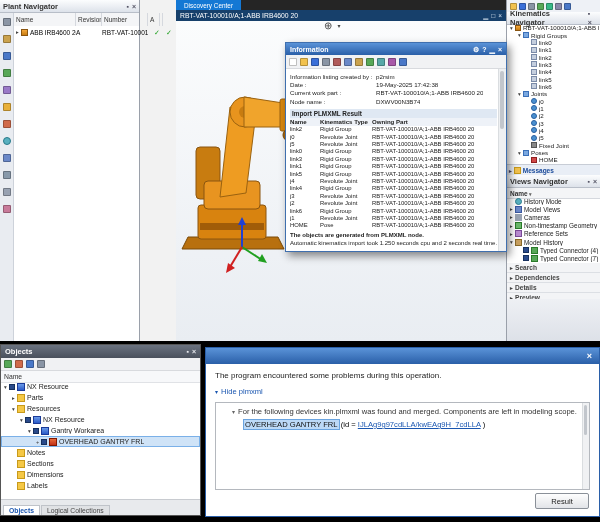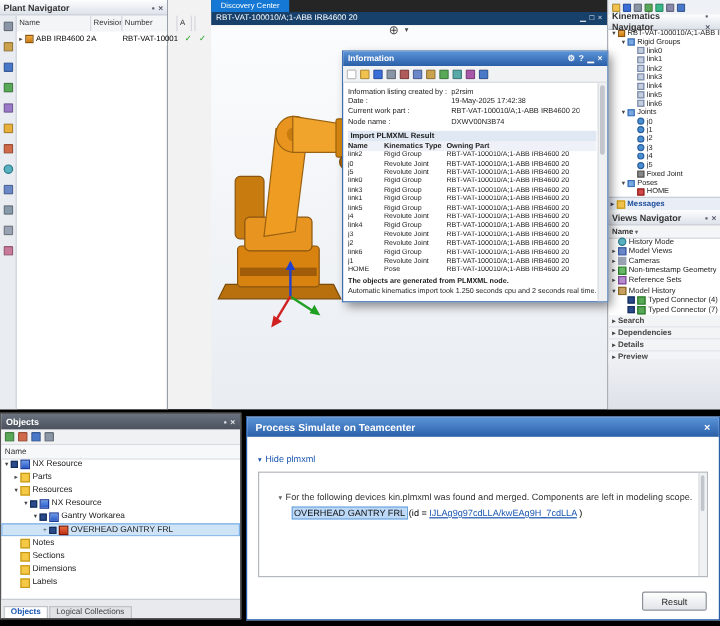--- a/index.html
+++ b/index.html
@@ -173,21 +173,21 @@
   .ps-body{position:absolute;left:0;top:16px;right:0;bottom:0;padding:7px 9px;box-sizing:border-box;}
   .ps-msg{font-size:8px;color:#222;}
   .ps-hide{margin-top:7px;font-size:7.6px;color:#1a56b0;display:flex;align-items:center;gap:3px;
        width:max-content;}
   .chev::before{content:"▾";font-size:6px;}
   .ps-hide .chev::before{color:#1a56b0;}
   .ps-box{margin-top:6px;border:1px solid #b4b8be;height:88px;padding:4px 6px;font-size:7.6px;
        overflow:hidden;position:relative;box-sizing:border-box;}
   .ps-warn{color:#8a4a00;font-weight:bold;display:flex;gap:3px;align-items:center;}
   .ps-warn .chev::before{color:#666;}
-  .ps-wtext{margin-top:12px;padding-left:10px;display:flex;gap:3px;color:#333;white-space:nowrap;}
+  .ps-wtext{margin-top:0;padding-left:10px;display:flex;gap:3px;color:#333;white-space:nowrap;}
   .ps-wtext .chev::before{color:#666;}
   .ps-dev{margin-top:4px;padding-left:22px;white-space:nowrap;}
   .dev-name{background:#bcd9f7;box-shadow:0 0 0 1px #6aa4e0;padding:0 1px;color:#111;}
   .dev-id{color:#1a56b0;text-decoration:underline;}
   .ps-box-scroll{position:absolute;right:0;top:0;bottom:0;width:6px;background:#f0f1f3;
        border-left:1px solid #dadde0;}
   .ps-box-thumb{position:absolute;left:1px;top:2px;width:3px;height:30px;background:#c2c6cc;border-radius:2px;}
   .ps-closebtn{position:absolute;right:10px;bottom:7px;width:54px;height:16px;font-size:7.6px;
        background:linear-gradient(#fefefe,#e2e4e8);border:1px solid #8a9098;border-radius:2px;
        display:flex;align-items:center;justify-content:center;color:#222;font-family:inherit;}
@@ -675,25 +675,25 @@
         </div>
       </div>
     <div class="ow-tabs">
         <span class="btab active">Objects</span>
         <span class="btab">Logical Collections</span>
       </div>
   </div>
 
   <div id="ps-dialog">
     <div class="bluebar ps-title">
-      <span>Process Simulate on Teamcenter</span>
       <span class="flex1"></span>
       <span><span class="gic gic-close">×</span></span>
     </div>
     <div class="ps-body">
+      <div class="ps-msg">The program encountered some problems during this operation.</div>
       <div class="ps-hide">
         <span class="chev"></span>
         <span>Hide plmxml</span>
       </div>
       <div class="ps-box">
         <div class="ps-wtext">
           <span class="chev"></span>
           <span>For the following devices kin.plmxml was found and merged. Components are left in modeling scope.</span>
         </div>
         <div class="ps-dev">

